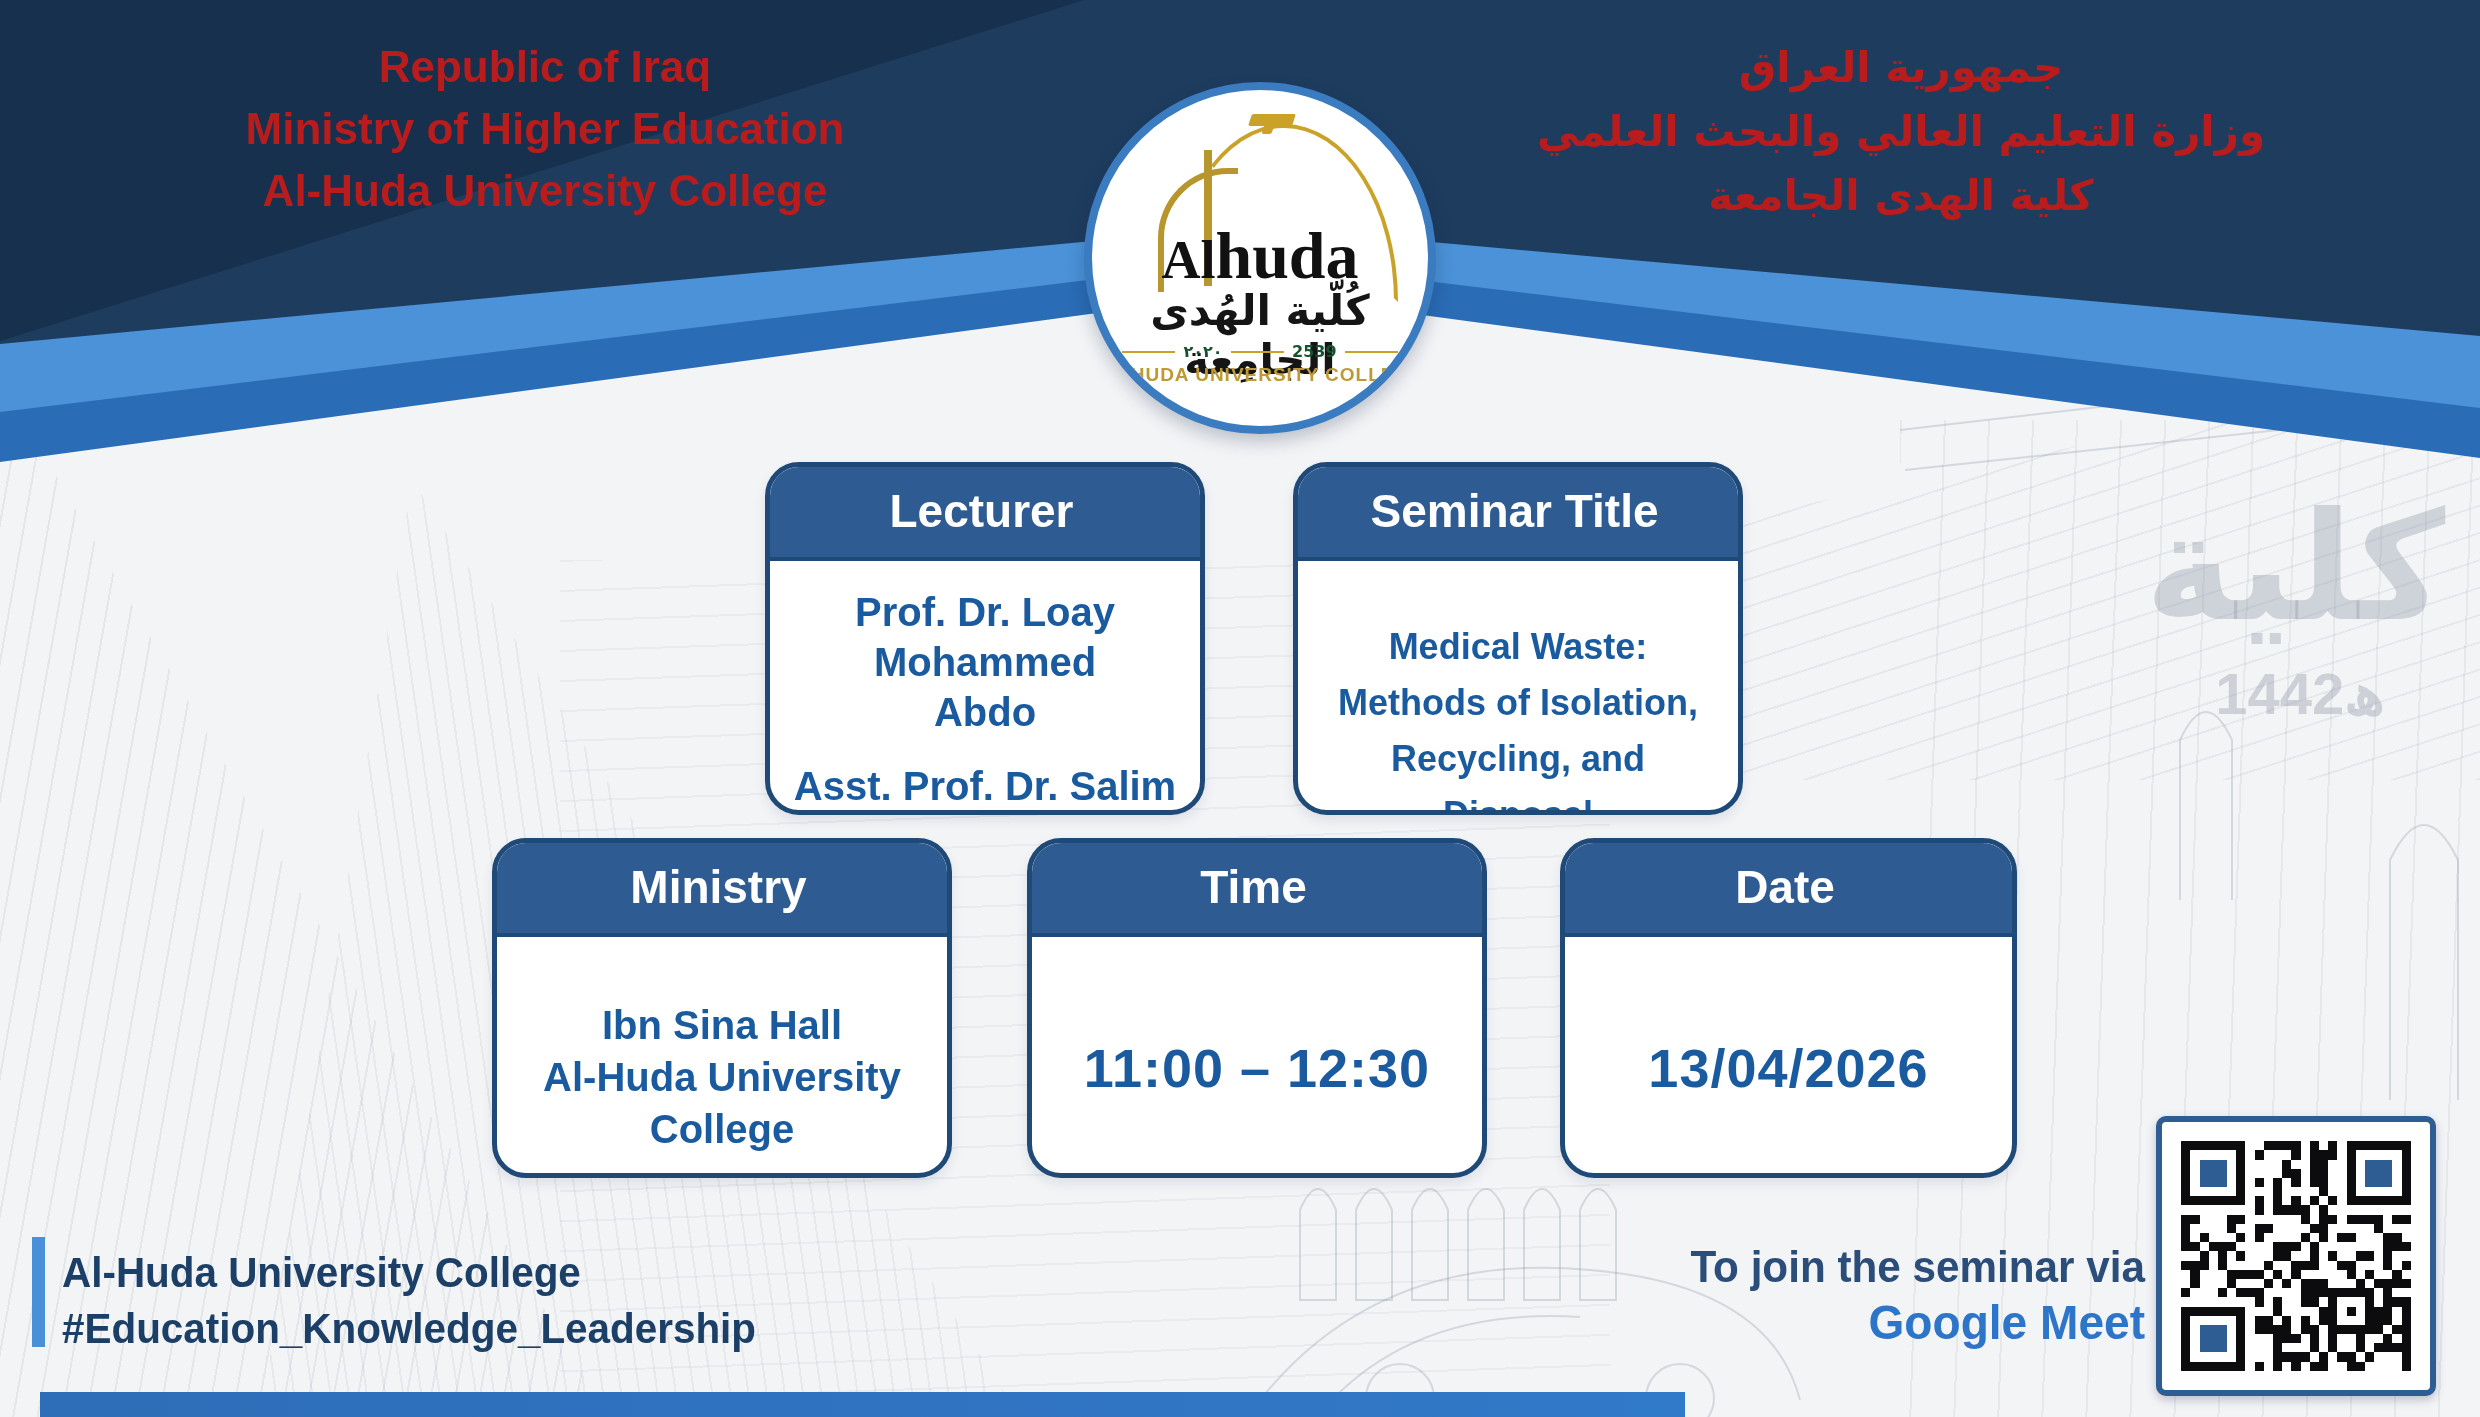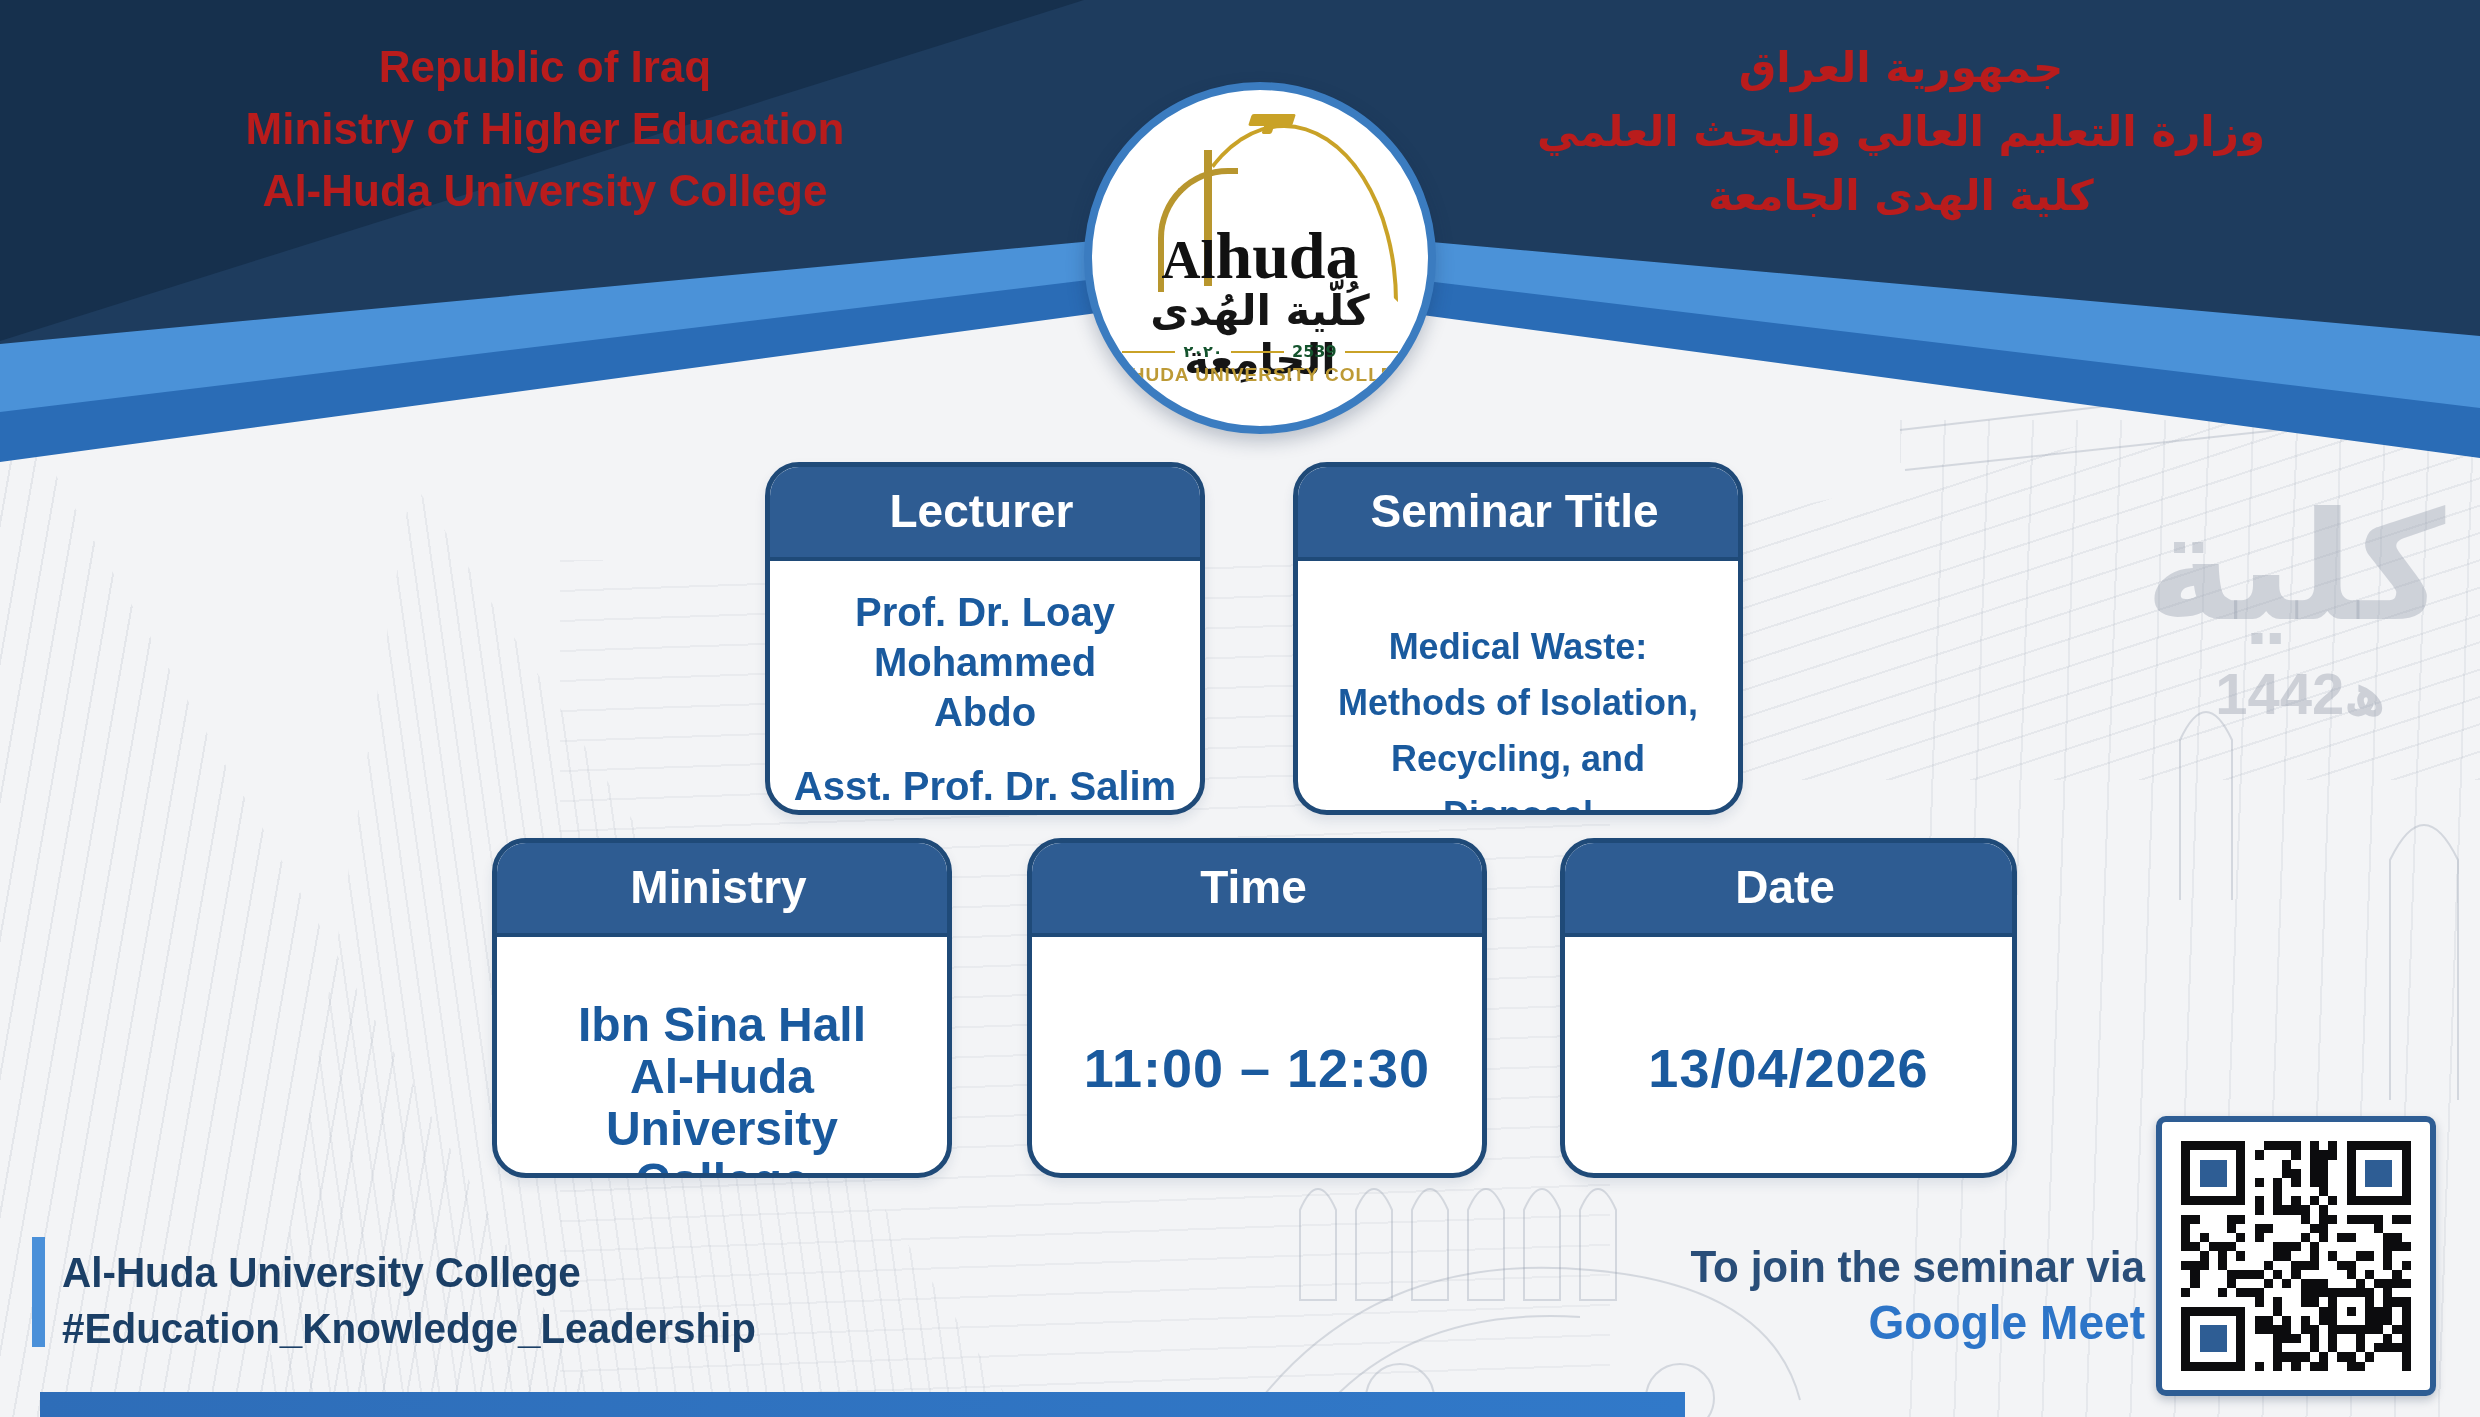--- a/index.html
+++ b/index.html
@@ -78,21 +78,21 @@
   .card-seminar{left:1293px;top:462px;width:440px;height:343px;}
   .card-location{left:492px;top:838px;width:450px;height:330px;}
   .card-time{left:1027px;top:838px;width:450px;height:330px;}
   .card-date{left:1560px;top:838px;width:447px;height:330px;}
   .card-lecturer .card-body{font-size:40px;line-height:50px;padding-top:26px;}
   .card-lecturer .card-body p{margin:0 auto 24px auto;}
   .card-lecturer .n1{max-width:330px;}
   .card-lecturer .n2{max-width:408px;}
   .card-seminar .card-body{font-size:36px;line-height:56px;padding:58px 20px 0 20px;}
   .card-seminar .card-body div{max-width:432px;margin:0 auto;}
-  .card-location .card-body{font-size:48px;line-height:52px;padding-top:62px;}
+  .card-location .card-body{font-size:40px;line-height:52px;padding-top:62px;}
   .card-location .card-body span{display:block;max-width:368px;margin:0 auto;}
   .big-value{font-size:54px;letter-spacing:1px;padding-top:100px;}
 
   
   .f-bar{position:absolute;left:32px;top:1237px;width:13px;height:110px;background:#4a90d9;}
   .f-left{position:absolute;left:62px;top:1244px;color:#1b3f66;font-weight:bold;
     font-size:43px;line-height:56px;white-space:nowrap;transform:scaleX(.94);transform-origin:left;}
   .f-right{position:absolute;left:1435px;top:1240px;width:710px;text-align:right;
     font-weight:bold;white-space:nowrap;transform:scaleX(.96);transform-origin:right;}
   .f-right .l1{color:#2a4e79;font-size:44px;line-height:54px;}

